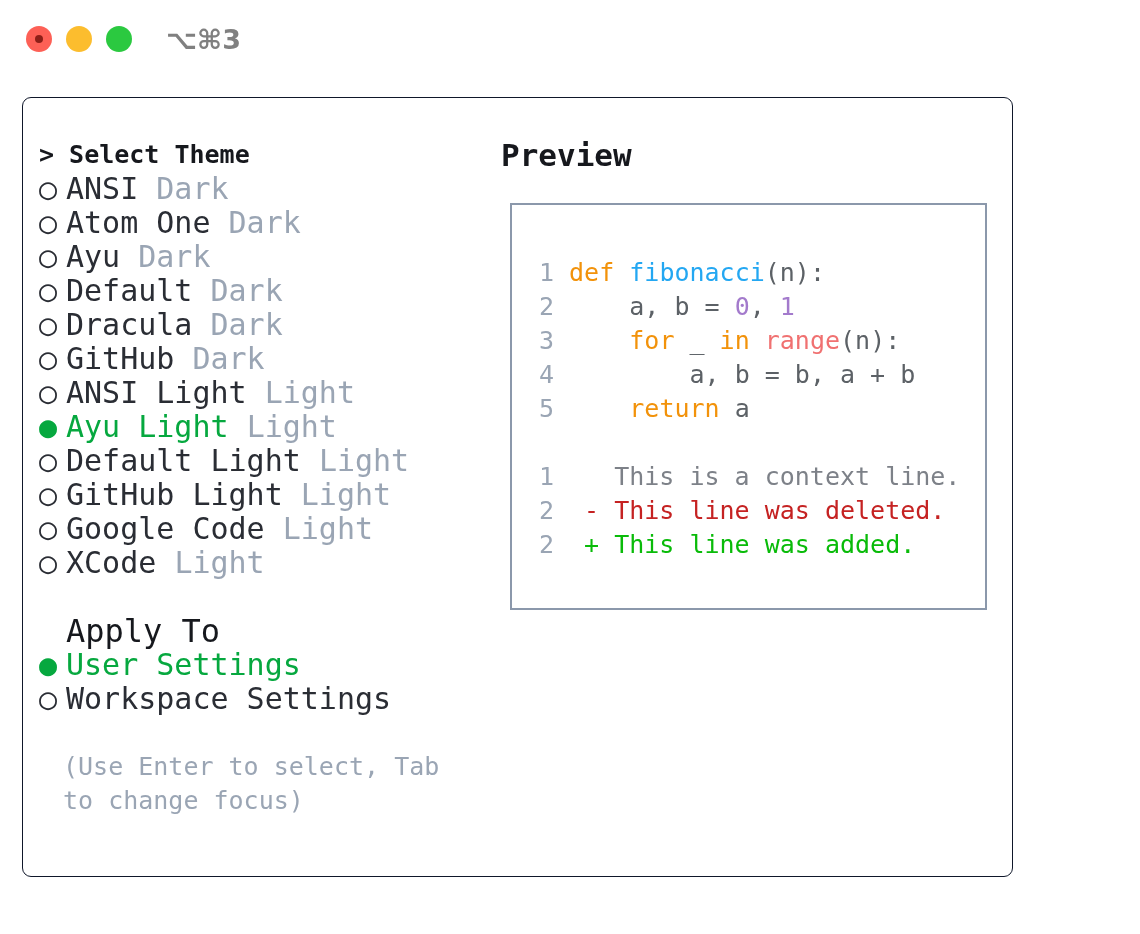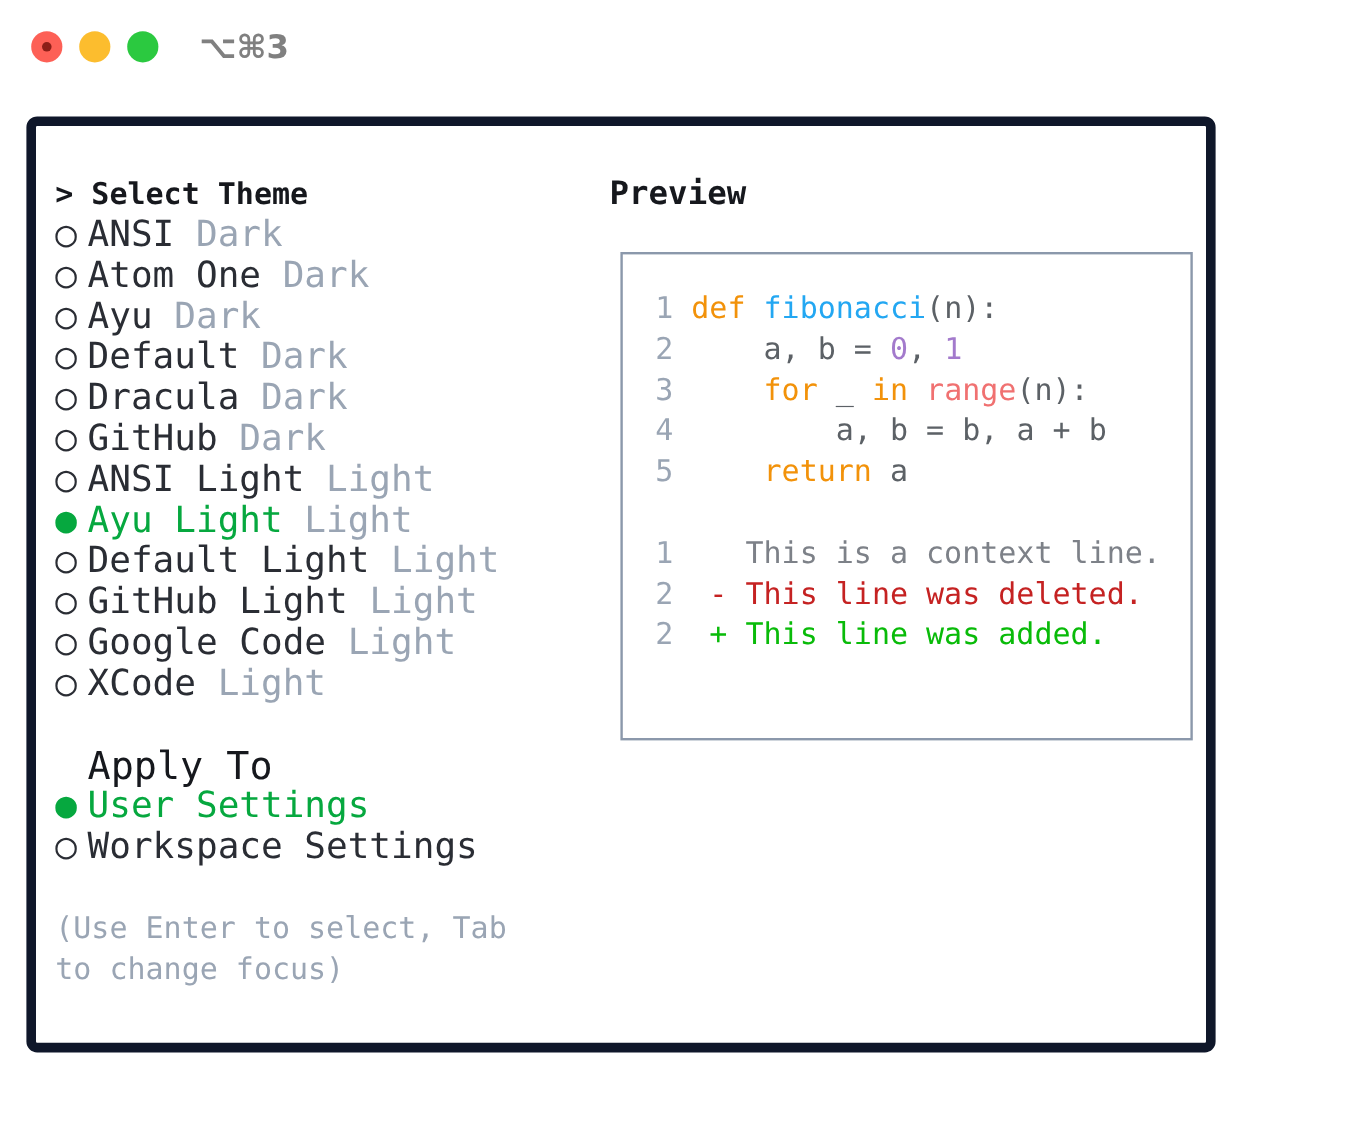--- a/index.html
+++ b/index.html
@@ -62,21 +62,21 @@
     font-family: "DejaVu Sans", "Liberation Sans", sans-serif;
   }
 
   
   #panel {
     position: absolute;
     left: 22px;
     top: 97px;
     width: 991px;
     height: 780px;
-    border: 8px solid #0f172a;
+    border: 1px solid #0f172a;
     border-radius: 9px;
     box-sizing: border-box;
   }
 
   
   #left-col {
     position: absolute;
     left: 16px;
     top: 40px;
     width: 440px;
@@ -116,51 +116,52 @@
     white-space: pre;
     padding-left: 27px;
   }
 
   #hint {
     margin-top: 34px;
     font-size: 25px;
     line-height: 34px;
     color: #9aa5b4;
     width: 400px;
+    margin-left: 24px;
   }
 
   
   #right-col {
     position: absolute;
     left: 478px;
     top: 40px;
     width: 500px;
   }
 
   #preview-title {
-    font-size: 27px;
+    font-size: 31px;
     font-weight: 700;
     color: #16181d;
     line-height: 34px;
   }
 
   #preview-box {
     position: absolute;
     left: 9px;
     top: 65px;
     width: 477px;
     height: 407px;
     border: 2px solid #8b98ab;
     box-sizing: border-box;
   }
 
   #code-area {
     position: absolute;
     left: 14px;
-    top: 28px;
+    top: 51px;
     width: 450px;
   }
 
   .code-line {
     font-size: 25px;
     line-height: 34px;
     white-space: pre;
     color: #5c6166;
   }
   .lnum {

